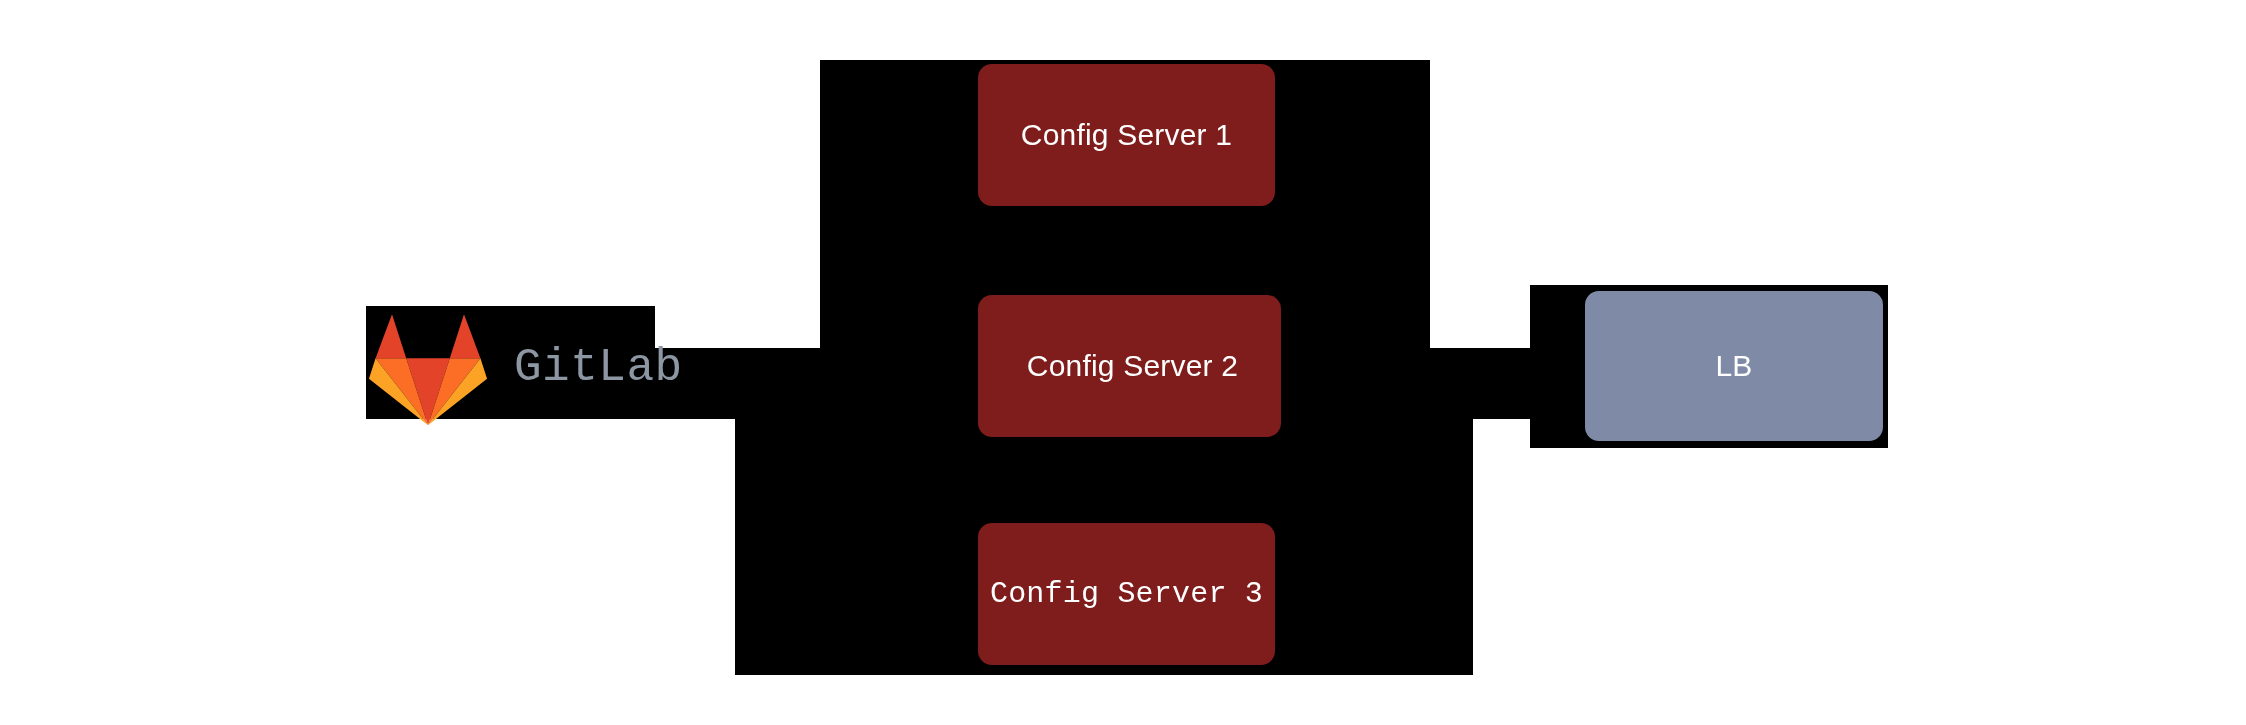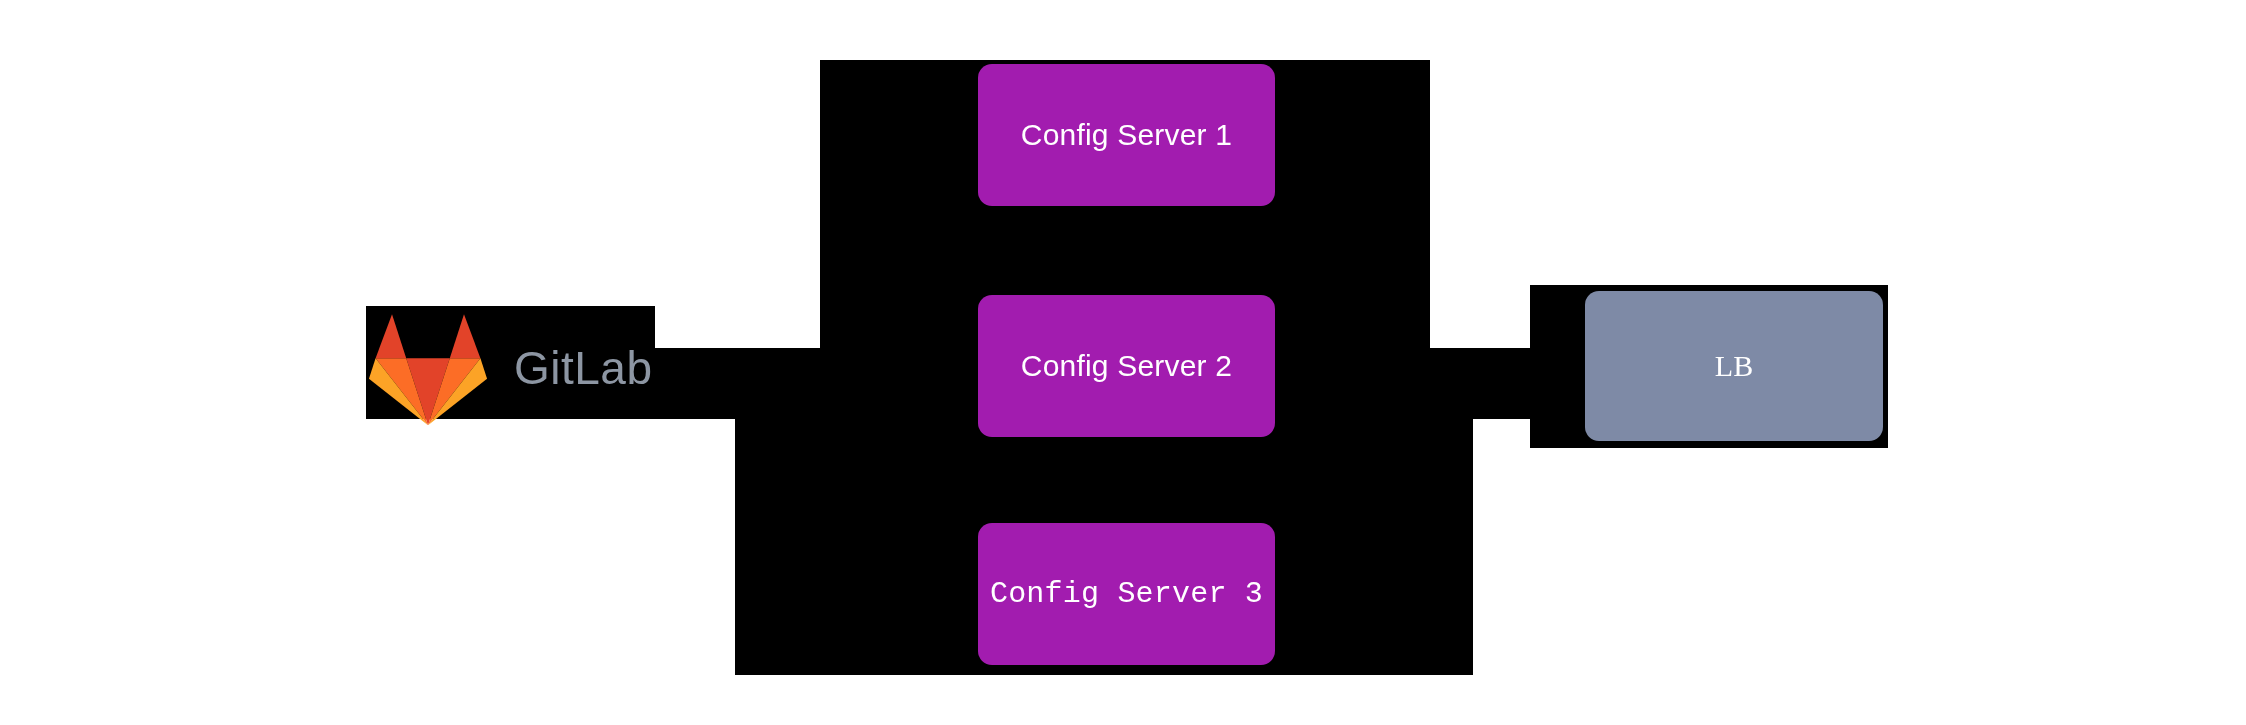--- a/index.html
+++ b/index.html
@@ -34,21 +34,21 @@
     align-items: center;
     justify-content: center;
     color: #ffffff;
     font-size: 30px;
     font-weight: 400;
     letter-spacing: 0.2px;
     line-height: 1;
     white-space: nowrap;
     user-select: none;
   }
-  .node-config { background: #a21caf; }
+  .node-config { background: #7f1d1d; }
   .node-lb     { background: #7e8aa6; }
 
   
   .gitlab-lockup {
     position: absolute;
     display: flex;
     align-items: center;
     gap: 26px;
   }
   .gitlab-mark {
@@ -57,20 +57,21 @@
     display: block;
     flex: 0 0 auto;
   }
   .gitlab-wordmark {
     color: #8d96a3;
     font-size: 46px;
     font-weight: 400;
     letter-spacing: 0.5px;
     line-height: 1;
     white-space: nowrap;
+    font-family: Liberation Mono, monospace;
   }
 </style>
 </head>
 <body>
 
 <div id="canvas">
 
   <div class="plate" style="left:366px; top:306px; width:289px; height:113px;"></div>
 
   <div class="plate" style="left:366px; top:348px; width:456px; height:71px;"></div>
@@ -94,25 +95,25 @@
       <path fill="#e24329" d="M259 150 L304 11 L356 150 Z"></path>
       <path fill="#fca326" d="M190 362 L356 150 L377 215 Z"></path>
     </svg>
     <span class="gitlab-wordmark">GitLab</span>
   </div>
 
   <div class="node node-config" style="left:978px; top:64px; width:297px; height:142px;">
     <span>Config Server 1</span>
   </div>
 
-  <div class="node node-config" style="left:978px; top:295px; width:297px; height:142px;">
+  <div class="node node-config" style="left:978px; top:295px; width:297px; height:142px;padding-left:6px;">
     <span>Config Server 2</span>
   </div>
 
   <div class="node node-config" style="left:978px; top:523px; width:297px; height:142px;font-family:Liberation Mono, monospace;">
     <span>Config Server 3</span>
   </div>
 
-  <div class="node node-lb" style="left:1585px; top:291px; width:298px; height:150px;font-family:Liberation Serif, serif;">
+  <div class="node node-lb" style="left:1585px; top:291px; width:298px; height:150px;">
     <span>LB</span>
   </div>
 
 </div>
 
 </body></html>

